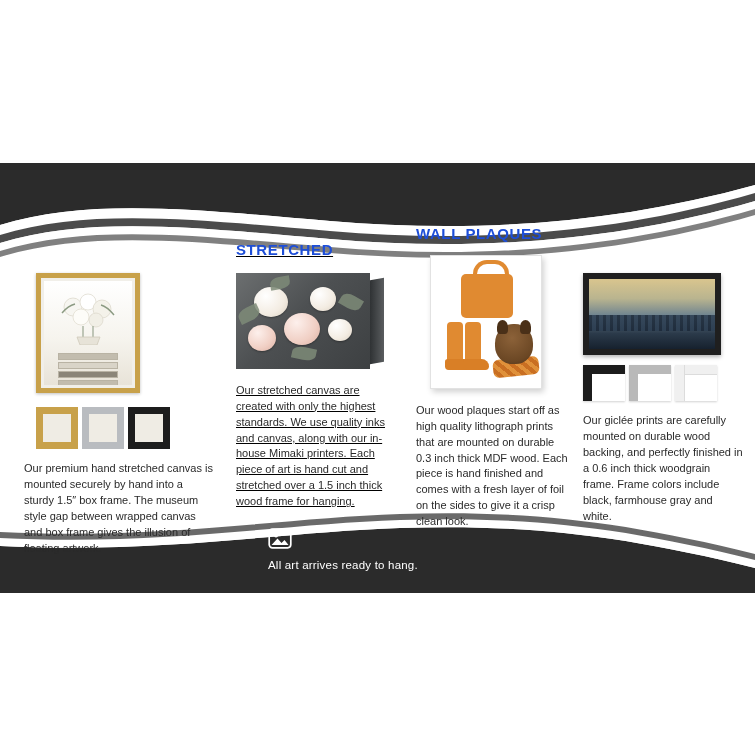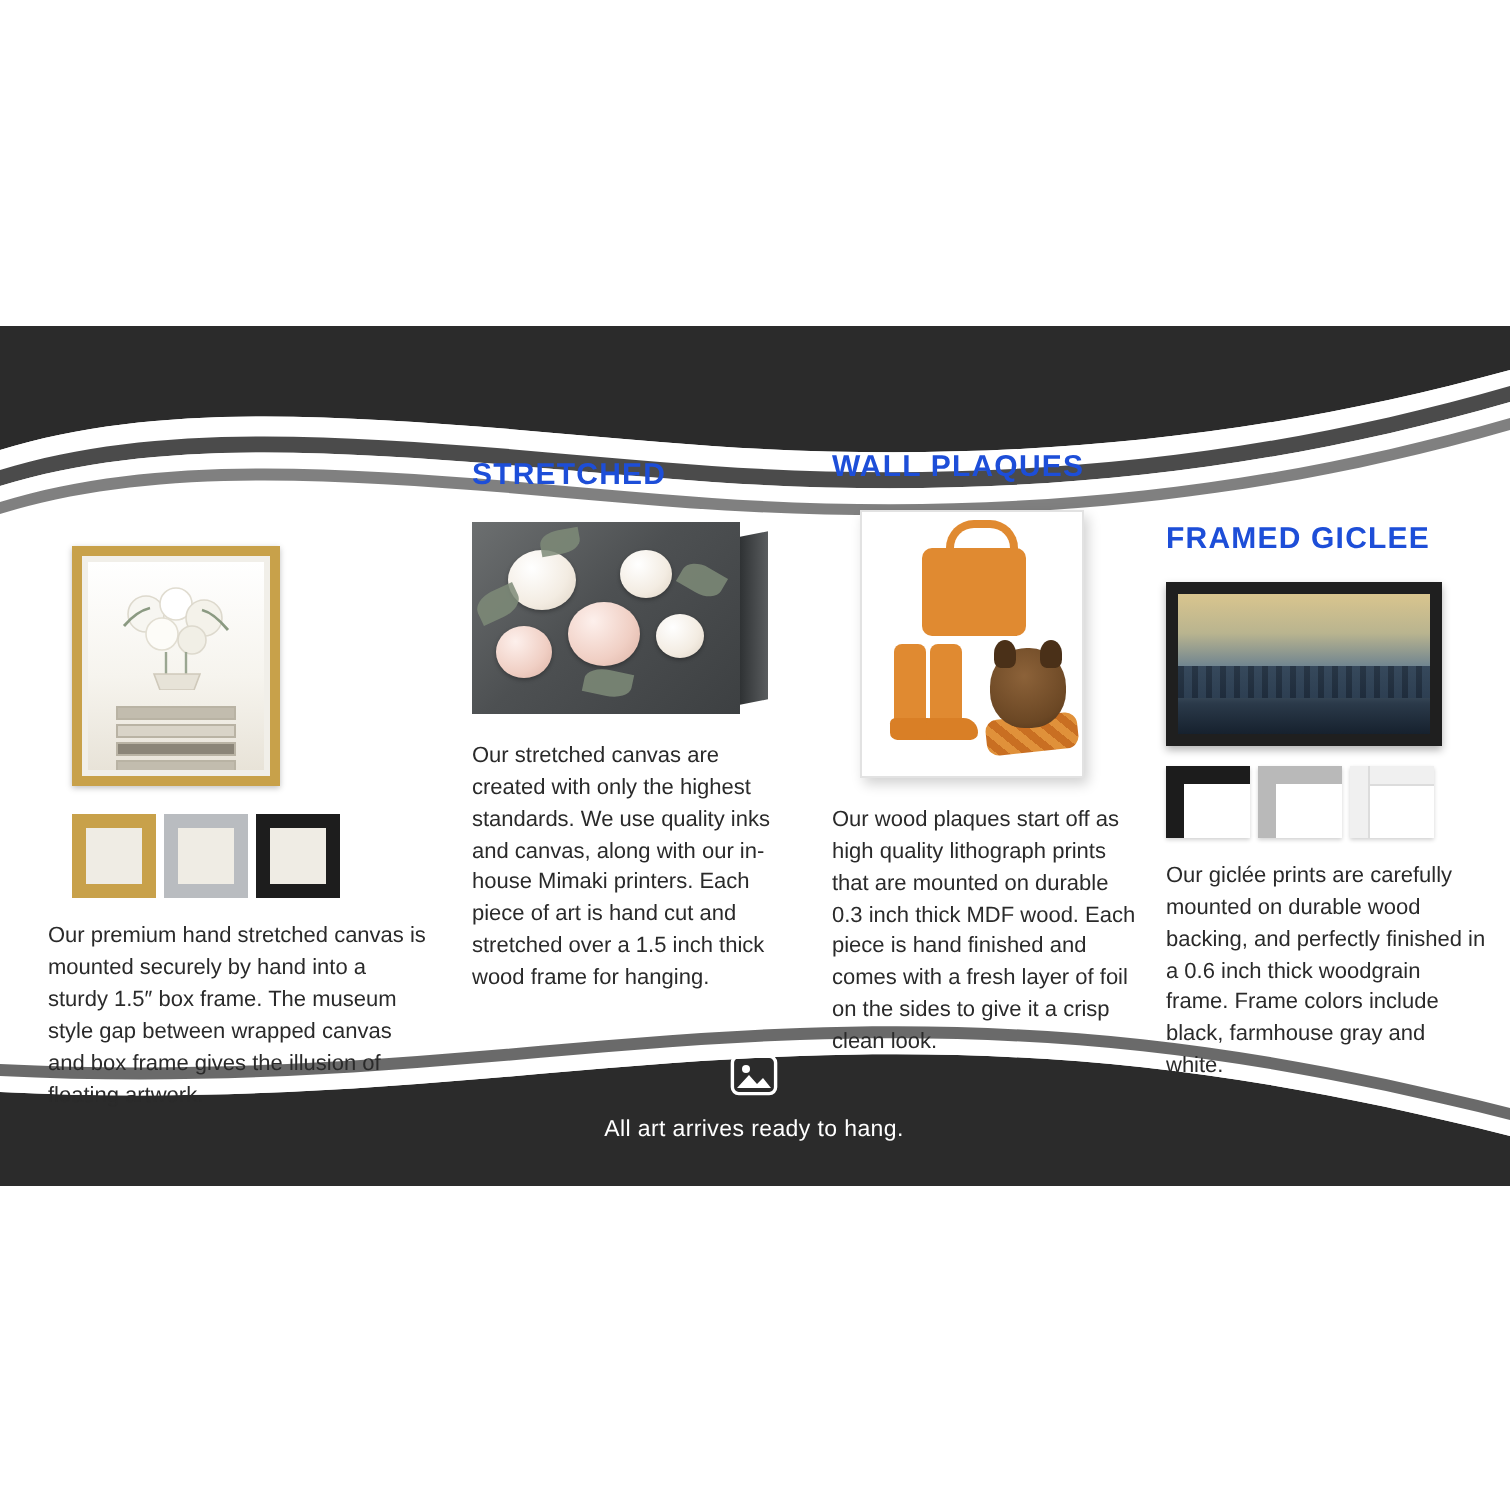--- a/index.html
+++ b/index.html
@@ -46,21 +46,20 @@
     overflow: hidden;
   }
   .ready-pill {
     position: absolute;
     left: 268px;
     bottom: 22px;
     width: 218px;
     height: 56px;
     display: flex;
     flex-direction: column;
-    align-items: center;
     justify-content: flex-end;
     color: #ffffff;
     z-index: 5;
   }
   .ready-pill .pic-icon {
     margin-bottom: 6px;
   }
   .ready-text {
     font-size: 11.5px;
     letter-spacing: 0.2px;
@@ -137,21 +136,21 @@
     height: 42px;
     box-sizing: border-box;
     border: 7px solid #c8a14a;
     background: #efece4;
   }
   .swatch.silver { border-color: #b9bcc0; }
   .swatch.black { border-color: #1d1d1d; }
   #col1 .col-body { margin-top: 12px; }
 
   
-  #col2 { left: 236px; top: 66px; width: 160px; }
+  #col2 { left: 236px; top: 78px; width: 160px; text-decoration: underline; }
   #col2 .col-title { font-size: 15px; }
   .canvas-3d {
     position: relative;
     width: 148px;
     height: 96px;
     margin-top: 14px;
   }
   .canvas-face {
     position: absolute;
     left: 0; top: 0;
@@ -420,21 +419,20 @@
         <div class="scarf"></div>
         <div class="dog">
           <div class="dog-ear l"></div>
           <div class="dog-ear r"></div>
         </div>
       </div>
       <div class="col-body">Our wood plaques start off as high quality lithograph prints that are mounted on durable 0.3 inch thick MDF wood. Each piece is hand finished and comes with a fresh layer of foil on the sides to give it a crisp clean look.</div>
     </div>
 
     <div class="col" id="col4">
-      <div class="col-title">FRAMED GICLEE</div>
       <div class="giclee">
         <div class="ridge"></div>
       </div>
       <div class="corner-row">
         <div class="corner black">
           <div class="bar-h"></div>
             <div class="bar-v"></div>
         </div>
         <div class="corner gray">
           <div class="bar-h"></div>

